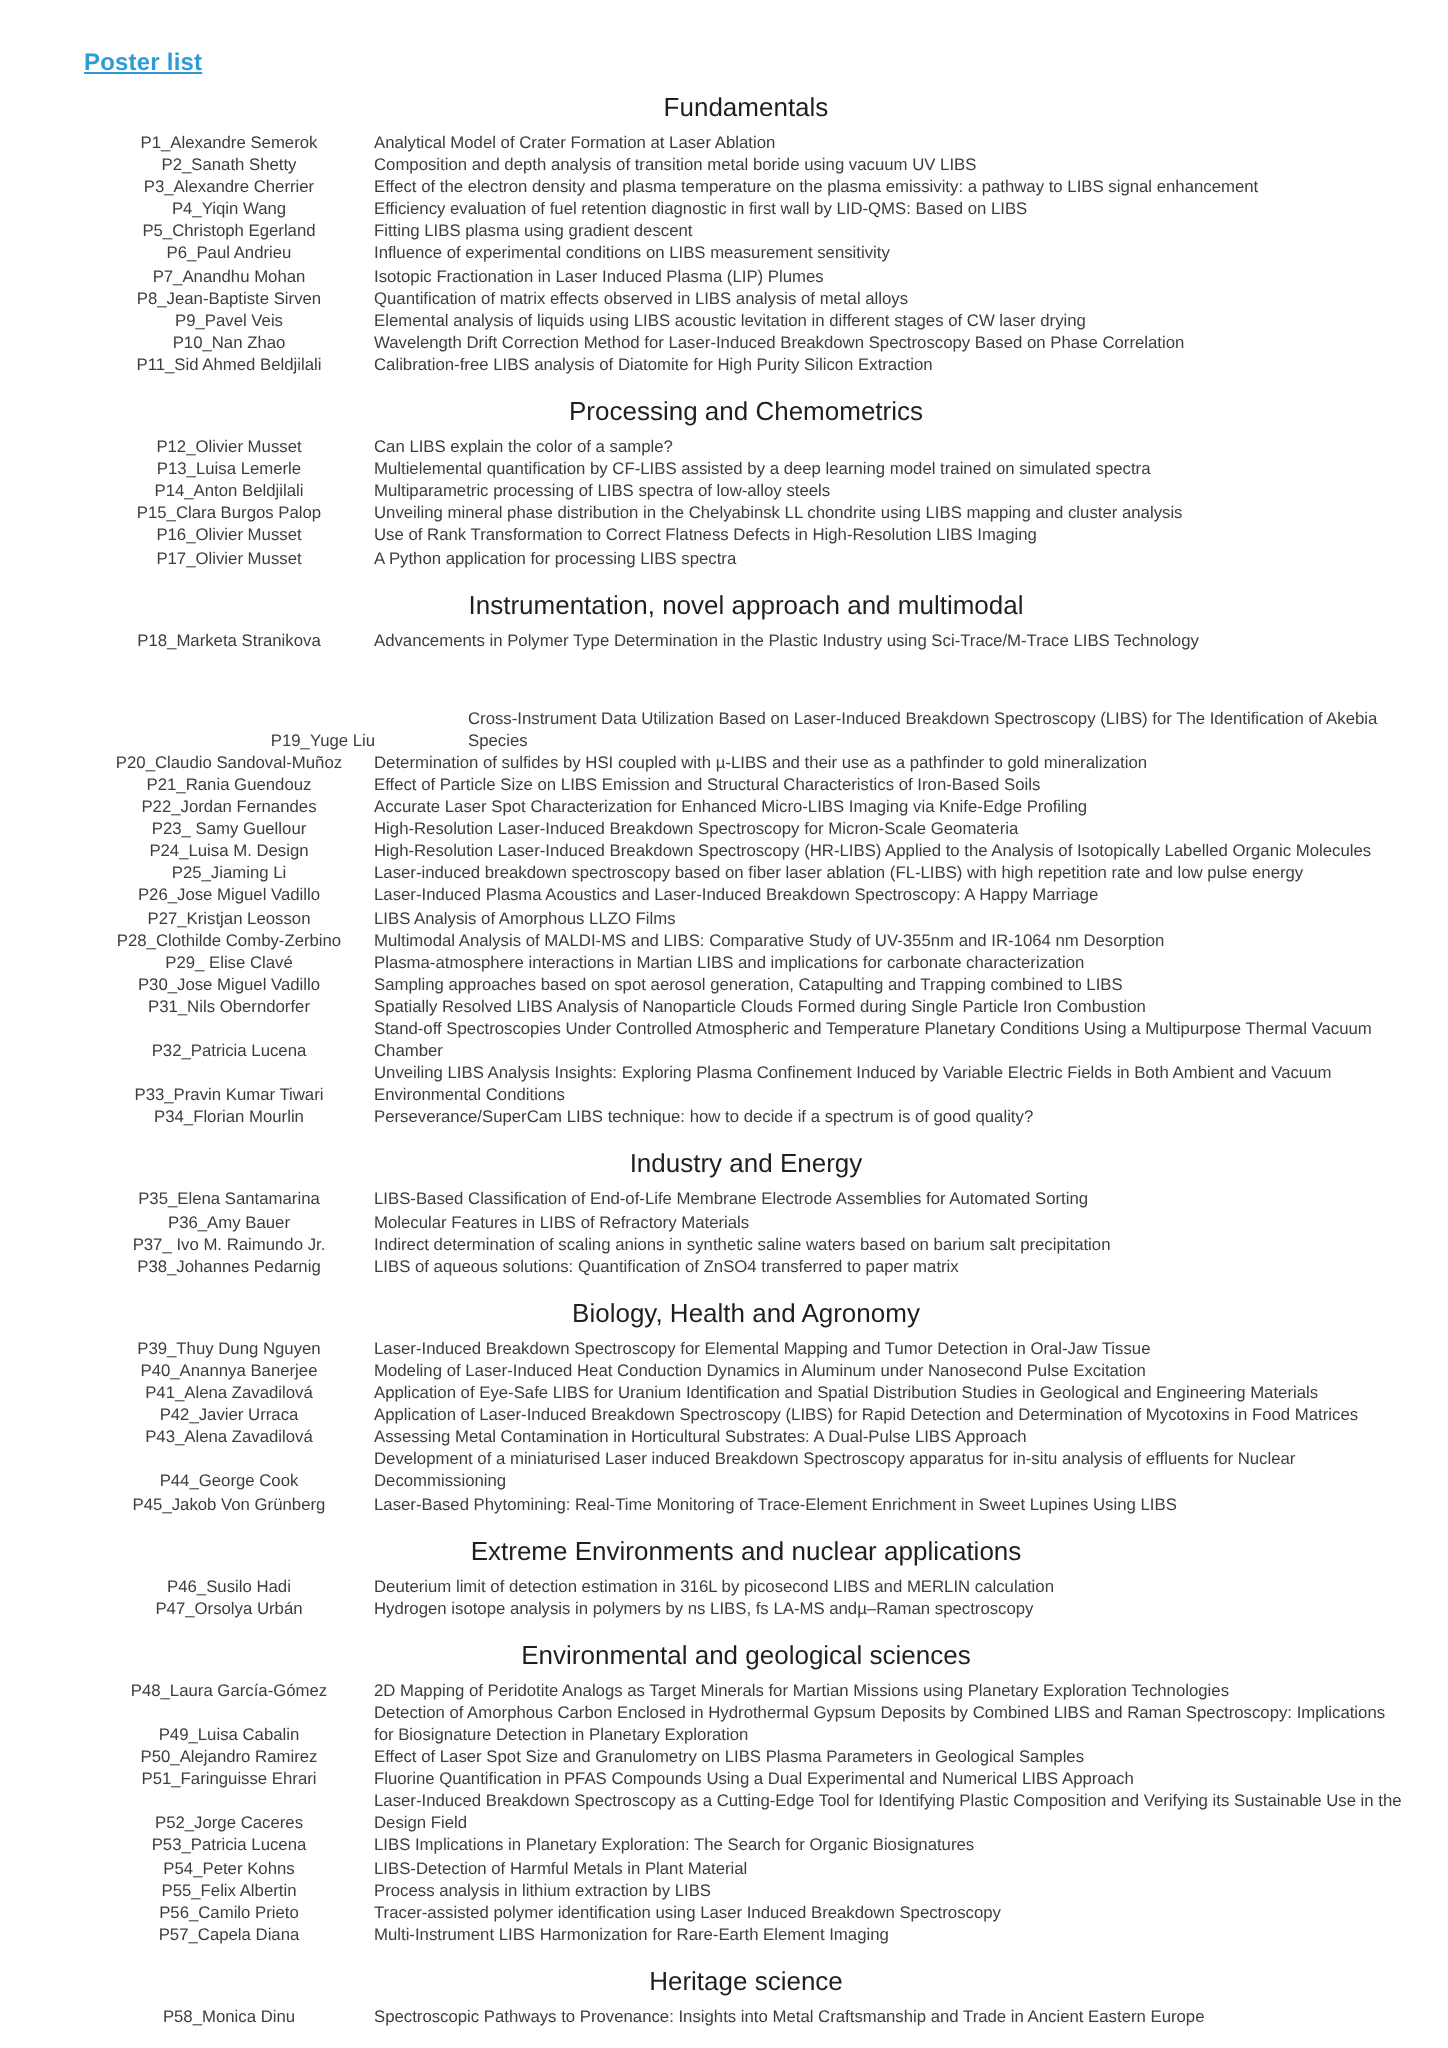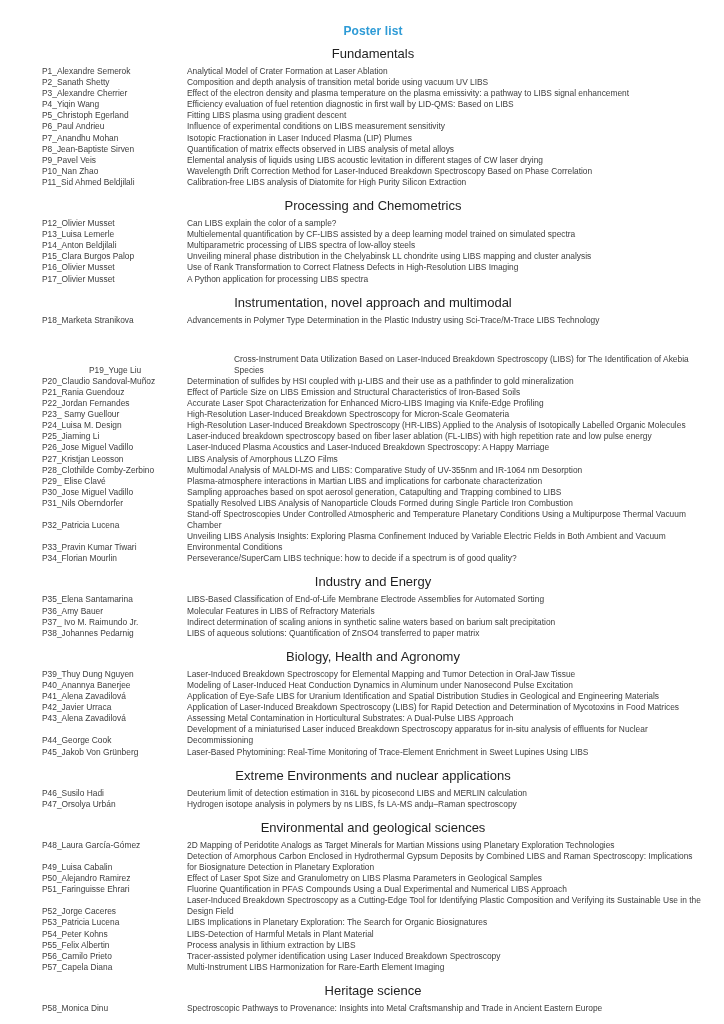--- a/index.html
+++ b/index.html
@@ -11,25 +11,26 @@
     color: #3d3d3d;
     overflow: hidden;
   }
   .page {
     box-sizing: border-box;
     width: 724px;
     height: 1024px;
     padding: 24px 20px 0 42px;
   }
   .doc-title {
-    text-align: center;
+    text-align: left;
     font-size: 12px;
     font-weight: 600;
     margin: 0 0 6px 0;
     letter-spacing: 0.1px;
+    text-decoration: underline;
   }
   .section-heading {
     text-align: center;
     font-size: 13px;
     font-weight: 400;
     color: #1f1f1f;
     margin: 10px 0 5px 0;
     line-height: 15px;
   }
   section:first-of-type .section-heading { margin-top: 8px; }
@@ -38,20 +39,21 @@
     align-items: flex-end;
     font-size: 8.4px;
     line-height: 11.1px;
   }
   .row.gap-before { margin-top: 28px; padding-left: 47px; }
   .name {
     flex: 0 0 145px;
     width: 145px;
     white-space: nowrap;
     overflow: hidden;
+    text-align: center;
   }
   .title { flex: 1; }
 </style>
 </head>
 <body>
 
 <div class="page">
   <h1 class="doc-title" style="color: rgb(46, 155, 214);">Poster list</h1>
   <div id="sections">
       <section>

